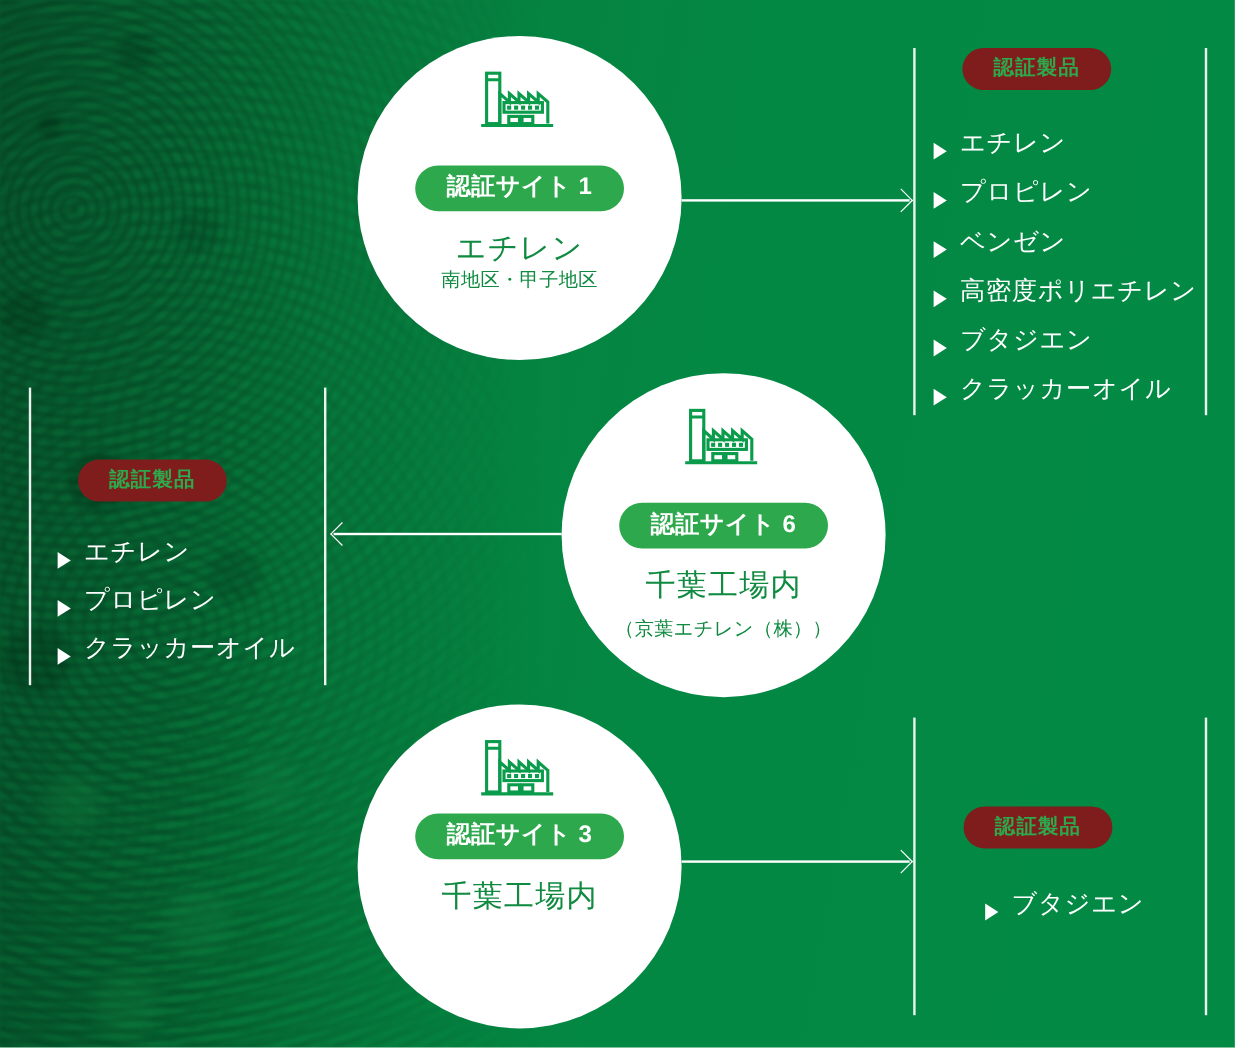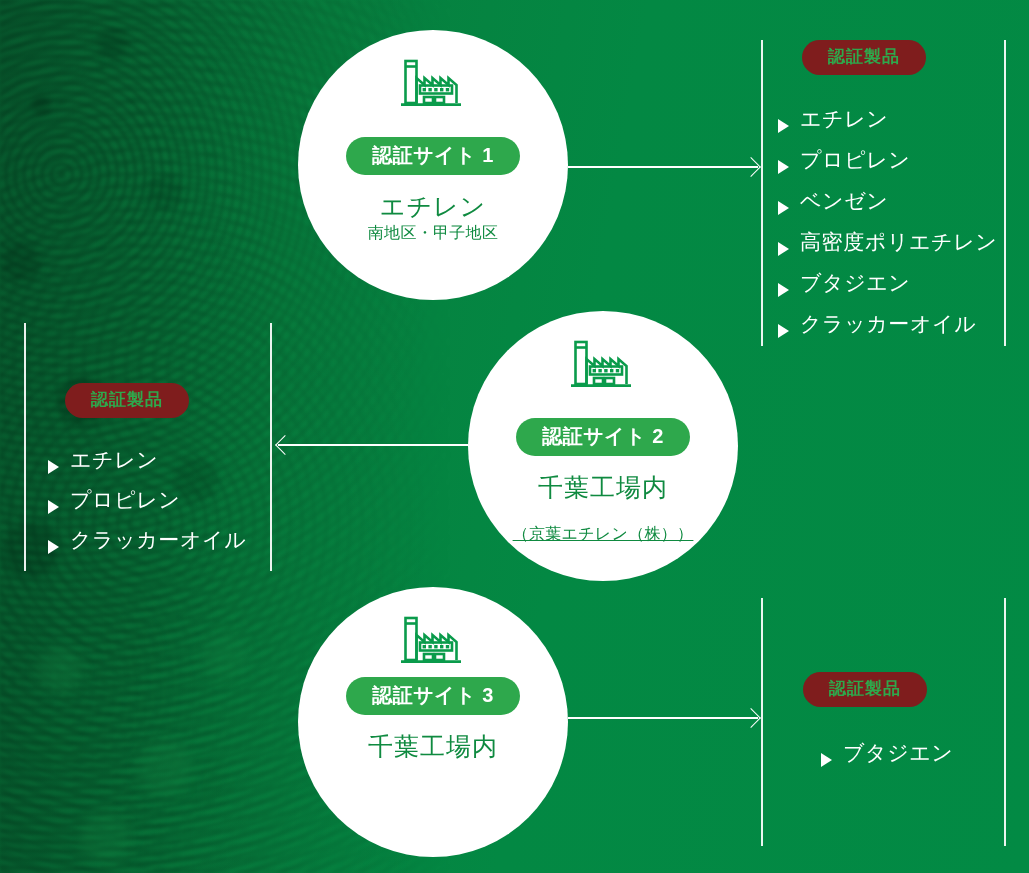--- a/index.html
+++ b/index.html
@@ -137,21 +137,21 @@
   #circle-1 { left: 298px; top: 30px; width: 270px; height: 270px; }
   #circle-1 .site-icon { margin-top: 26px; }
   #circle-1 .site-pill { margin-top: 17px; }
   #circle-1 .site-name { margin-top: 16px; }
   #circle-1 .site-sub  { margin-top: 2px; }
   
   #circle-2 { left: 468px; top: 311px; width: 270px; height: 270px; }
   #circle-2 .site-icon { margin-top: 26px; }
   #circle-2 .site-pill { margin-top: 17px; }
   #circle-2 .site-name { margin-top: 16px; }
-  #circle-2 .site-sub  { margin-top: 22px; text-decoration: underline; }
+  #circle-2 .site-sub  { margin-top: 12px; }
   
   #circle-3 { left: 298px; top: 587px; width: 270px; height: 270px; }
   #circle-3 .site-icon { margin-top: 26px; }
   #circle-3 .site-pill { }
   #circle-3 .site-name { margin-top: 16px; }
   #circle-3 .site-sub  { margin-top: 7px; }
 
   
   .product-group { position: absolute; }
   .prod-pill {
@@ -304,21 +304,21 @@
         </g>
         <g fill="#0a9b4b">
           <rect x="25.6" y="32" width="3.4" height="3.4"></rect>
           <rect x="31.4" y="32" width="3.4" height="3.4"></rect>
           <rect x="37.2" y="32" width="3.4" height="3.4"></rect>
           <rect x="43" y="32" width="3.4" height="3.4"></rect>
           <rect x="48.8" y="32" width="3.4" height="3.4"></rect>
         </g>
       </svg>
     </span>
-    <span class="site-pill">認証サイト 2</span>
+    <span class="site-pill">認証サイト 6</span>
     <span class="site-name">千葉工場内</span>
     <span class="site-sub">（京葉エチレン（株））</span>
   </div>
 
   <div class="site-circle" id="circle-3">
     <span class="site-icon">
       <svg width="72" height="60" viewBox="0 0 72 60" aria-hidden="true">
         <g fill="none" stroke="#0a9b4b" stroke-width="2.6" stroke-linejoin="miter">
           <rect x="8.5" y="5" width="11" height="42"></rect>
           <line x1="8.5" y1="10.5" x2="19.5" y2="10.5"></line>

